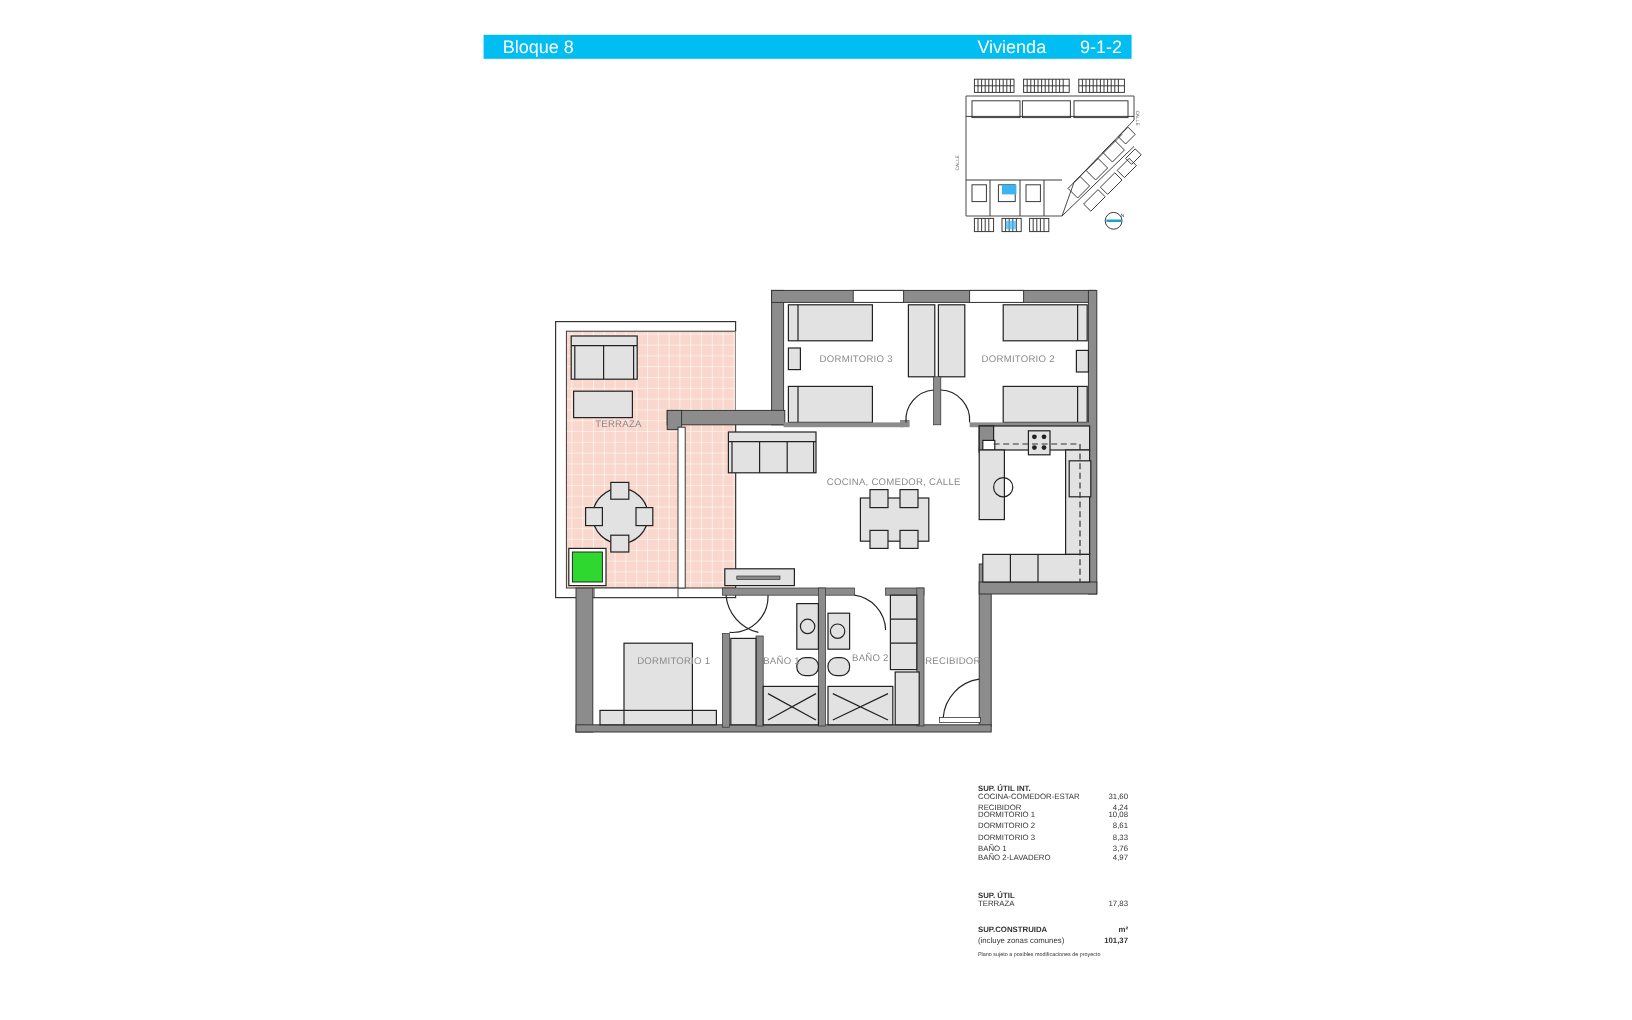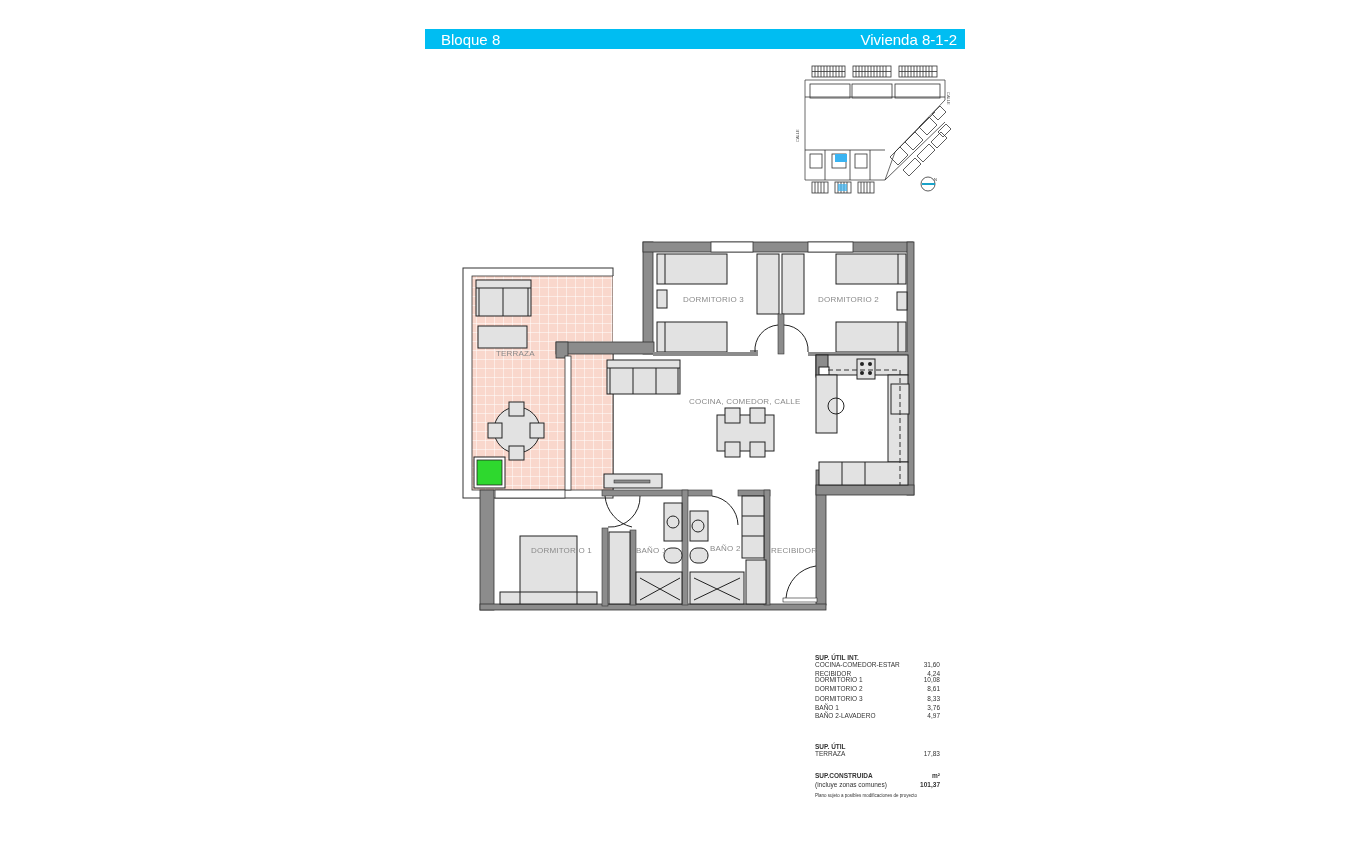--- a/index.html
+++ b/index.html
@@ -1,42 +1,42 @@
 <!DOCTYPE html>
 <html><head>
 <meta charset="utf-8">
 <style>
   html, body { margin:0; padding:0; background:#ffffff; }
   body { width:1360px; height:850px; position:relative; overflow:hidden; font-family:"Liberation Sans", sans-serif; }
   .abs { position:absolute; }
-  .header-bar { left:425px; top:29px; width:540px; height:20px; background:#00bdf2; color:#fff; font-size:15px; }
+  .header-bar { left:403px; top:29px; width:540px; height:20px; background:#00bdf2; color:#fff; font-size:15px; }
   .header-bar .left { position:absolute; left:16px; top:2px; }
   .header-bar .right { position:absolute; right:8px; top:2px; }
-  .header-bar .right span { margin-left:0; }
+  .header-bar .right span { margin-left:24px; }
   .plan { left:455px; top:230px; width:470px; height:385px; }
   .room-label { position:absolute; font-size:8px; color:#8a8a8a; letter-spacing:0.2px; white-space:nowrap; }
   .table-area { left:815px; top:652px; width:125px; font-size:6.5px; color:#333; }
   .table-area .hdr { font-weight:bold; font-size:6.5px; margin-top:2px; }
   .row { display:flex; justify-content:space-between; line-height:8.5px; }
   .row .v { text-align:right; }
   .gap { height:20px; }
   .note { font-size:4.5px; color:#333; margin-top:4px; }
   .bold { font-weight:bold; }
 </style>
 </head>
 <body>
 
 <div class="abs header-bar">
   <div class="left">
     <span>Bloque</span>
     <span>8</span>
   </div>
   <div class="right">
     <span>Vivienda</span>
-    <span>8-1-2</span>
+    <span>9-1-2</span>
   </div>
 </div>
 
 <svg class="abs" style="left:795px;top:62px;" width="160" height="135" viewBox="0 0 160 135">
   <g stroke="#333" stroke-width="0.8" fill="none">
 
     <g>
       <rect x="17" y="4" width="33" height="11" fill="#fff"></rect>
       <rect x="58" y="4" width="38" height="11" fill="#fff"></rect>
       <rect x="104" y="4" width="38" height="11" fill="#fff"></rect>

